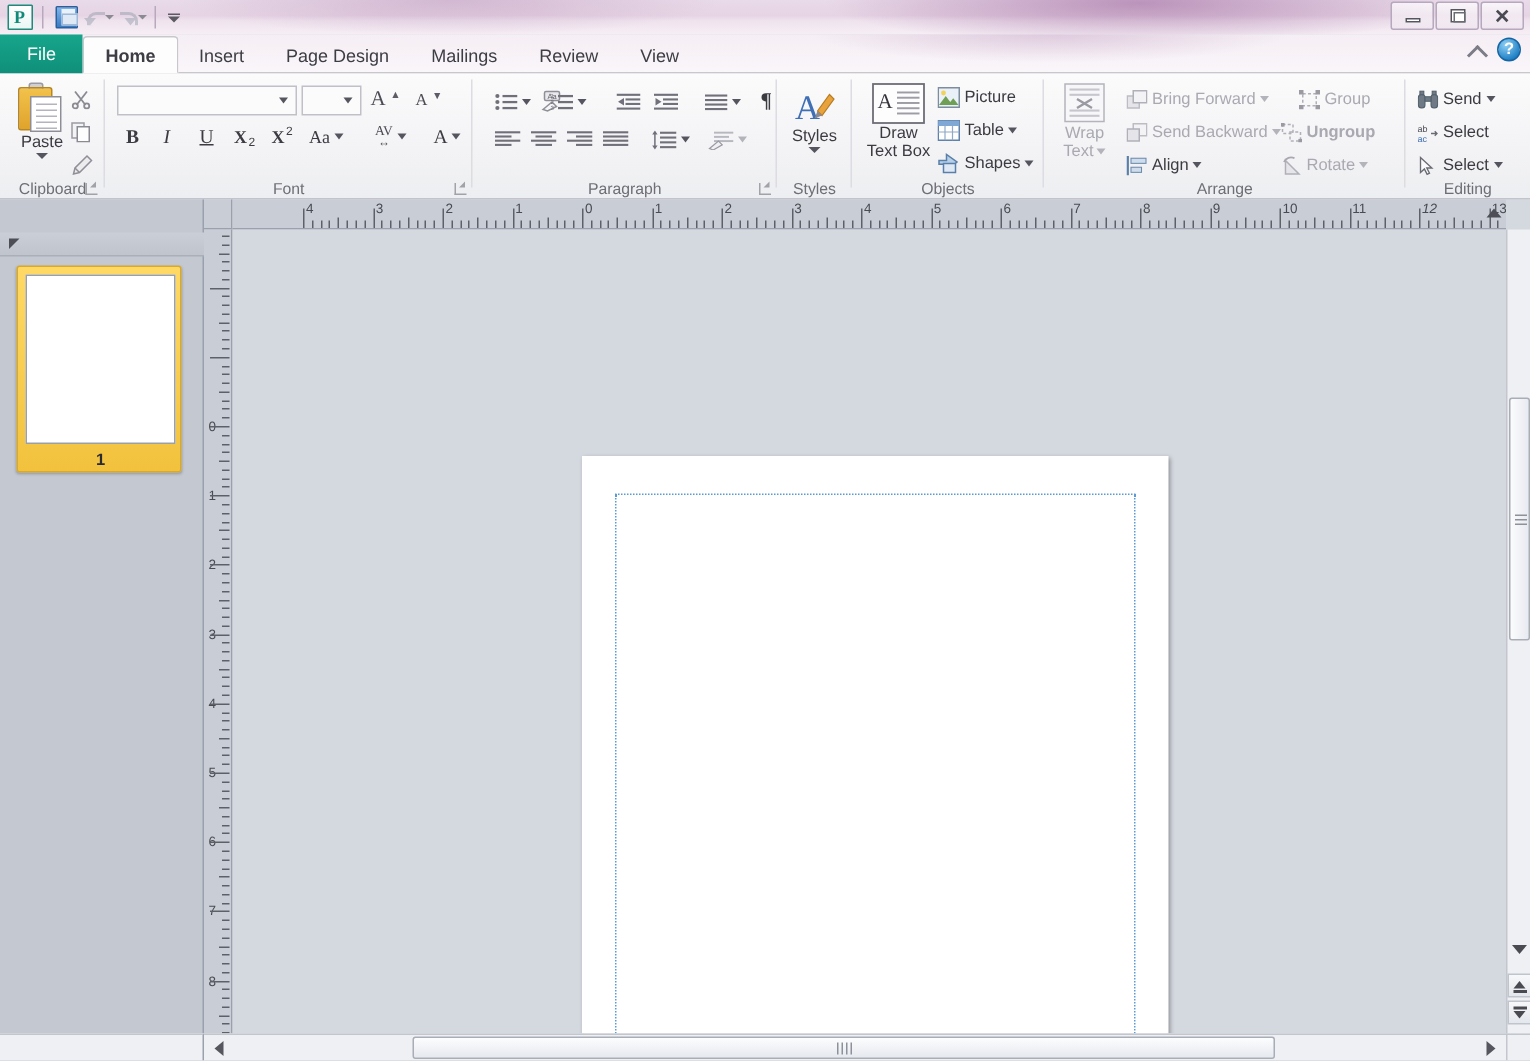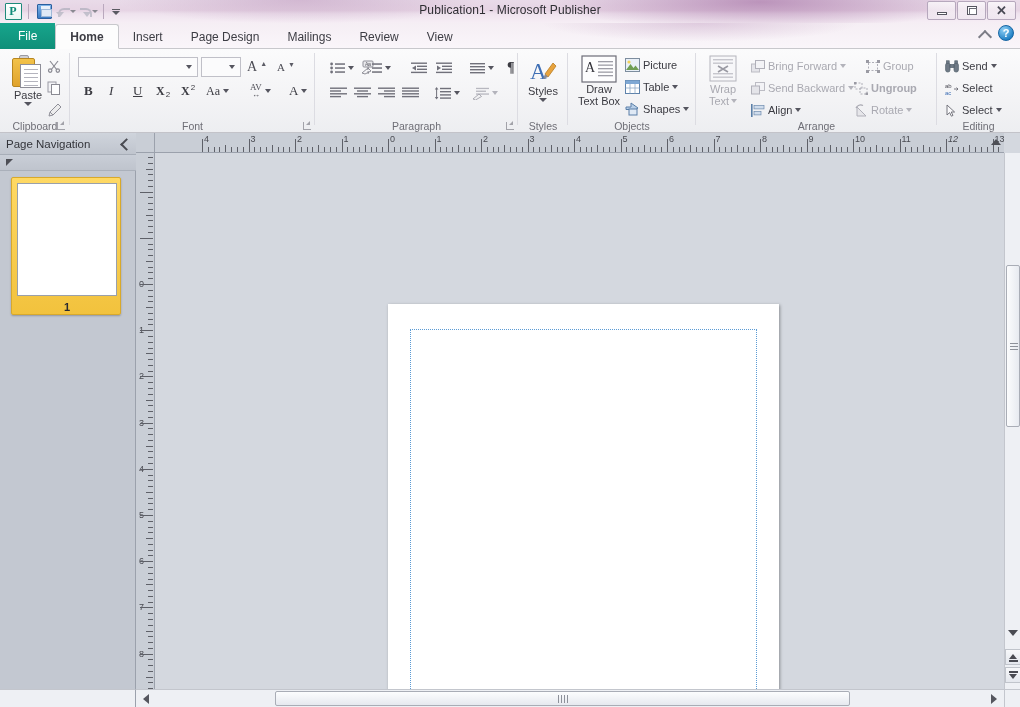--- a/index.html
+++ b/index.html
@@ -300,21 +300,20 @@
         <div class="r-arrow"></div>
         <div class="mini-caret"></div>
       </div>
       <div class="sep-v"></div>
       <div class="qat-more">
         <div class="bar"></div>
         <div class="tri"></div>
       </div>
     </div>
 
-    <div class="title-text">Publication1  -  Microsoft Publisher</div>
 
     <div class="wincontrols">
       <div class="winbtn">
         <div class="min-g"></div>
       </div>
       <div class="winbtn">
         <div class="max-g"></div>
       </div>
       <div class="winbtn">
         <div class="close-g">✕</div>
@@ -815,24 +814,20 @@
         <span>Select</span>
         <span class="caret"></span>
       </div>
       <div class="grp-label">Editing</div>
     </div>
   </div>
 
   <div class="workspace">
 
     <div class="navpane">
-      <div class="nav-header">
-        <span class="nav-title">Page Navigation</span>
-        <span class="nav-collapse"></span>
-      </div>
       <div class="nav-subbar">
         <span class="nav-tri"></span>
       </div>
       <div class="thumb-wrap">
         <div class="thumb-page"></div>
         <div class="thumb-num">1</div>
       </div>
     </div>
 
     <div class="ruler-corner"></div>

